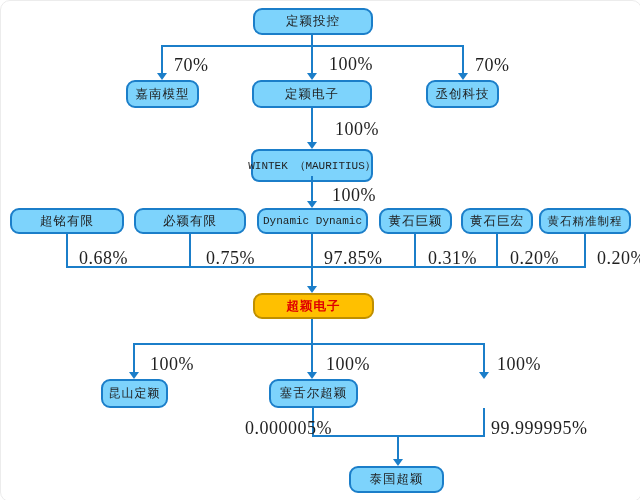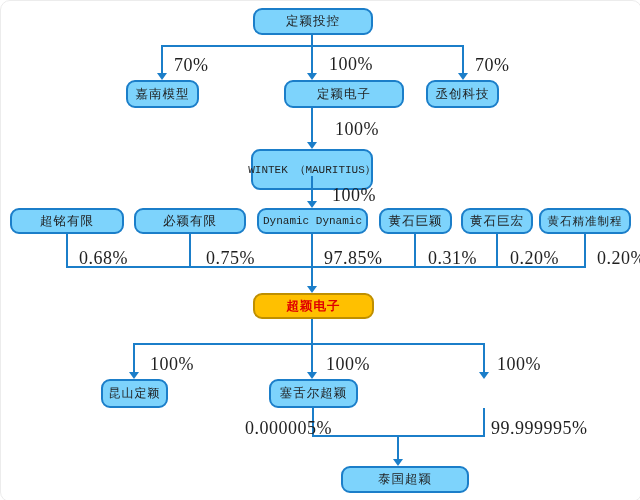--- a/index.html
+++ b/index.html
@@ -42,28 +42,28 @@
   <div class="vline" style="left:310px;top:44px;height:29px;"></div>
   <div class="ahead" style="left:306px;top:72px;"></div>
   <div class="vline" style="left:461px;top:44px;height:29px;"></div>
   <div class="ahead" style="left:457px;top:72px;"></div>
 
   <div class="pct" style="left:173px;top:54px;">70%</div>
   <div class="pct" style="left:328px;top:53px;">100%</div>
   <div class="pct" style="left:474px;top:54px;">70%</div>
 
   <div class="node" style="left:125px;top:79px;width:73px;height:28px;">嘉南模型</div>
-  <div class="node" style="left:251px;top:79px;width:120px;height:28px;margin-left:32px;">定颖电子</div>
+  <div class="node" style="left:251px;top:79px;width:120px;height:28px;">定颖电子</div>
   <div class="node" style="left:425px;top:79px;width:73px;height:28px;">丞创科技</div>
 
   <div class="vline" style="left:310px;top:107px;height:35px;"></div>
   <div class="ahead" style="left:306px;top:141px;"></div>
   <div class="pct" style="left:334px;top:118px;">100%</div>
 
-  <div class="node latin" style="left:250px;top:148px;width:122px;height:41px;">WINTEK （MAURITIUS）</div>
+  <div class="node latin" style="left:250px;top:148px;width:122px;height:33px;border-radius:8px;">WINTEK （MAURITIUS）</div>
 
   <div class="vline" style="left:310px;top:175px;height:26px;"></div>
   <div class="ahead" style="left:306px;top:200px;"></div>
   <div class="pct" style="left:331px;top:184px;">100%</div>
 
   <div class="node" style="left:9px;top:207px;width:114px;height:26px;">超铭有限</div>
   <div class="node" style="left:133px;top:207px;width:112px;height:26px;">必颖有限</div>
   <div class="node latin" style="left:256px;top:207px;width:111px;height:26px;">Dynamic Dynamic</div>
   <div class="node" style="left:378px;top:207px;width:73px;height:26px;">黄石巨颖</div>
   <div class="node" style="left:460px;top:207px;width:72px;height:26px;text-align:right;">黄石巨宏</div>
@@ -108,15 +108,15 @@
 
   <div class="vline" style="left:311px;top:407px;height:29px;"></div>
   <div class="vline" style="left:482px;top:407px;height:29px;"></div>
   <div class="hline" style="left:311px;top:434px;width:173px;"></div>
   <div class="vline" style="left:396px;top:434px;height:25px;"></div>
   <div class="ahead" style="left:392px;top:458px;"></div>
 
   <div class="pct" style="left:244px;top:417px;">0.000005%</div>
   <div class="pct" style="left:490px;top:417px;">99.999995%</div>
 
-  <div class="node" style="left:340px;top:465px;width:128px;height:27px;font-family:Liberation Mono, monospace;">泰国超颖</div>
+  <div class="node" style="left:348px;top:465px;width:95px;height:27px;font-family:Liberation Mono, monospace;">泰国超颖</div>
 
 </div>
 
 </body></html>

